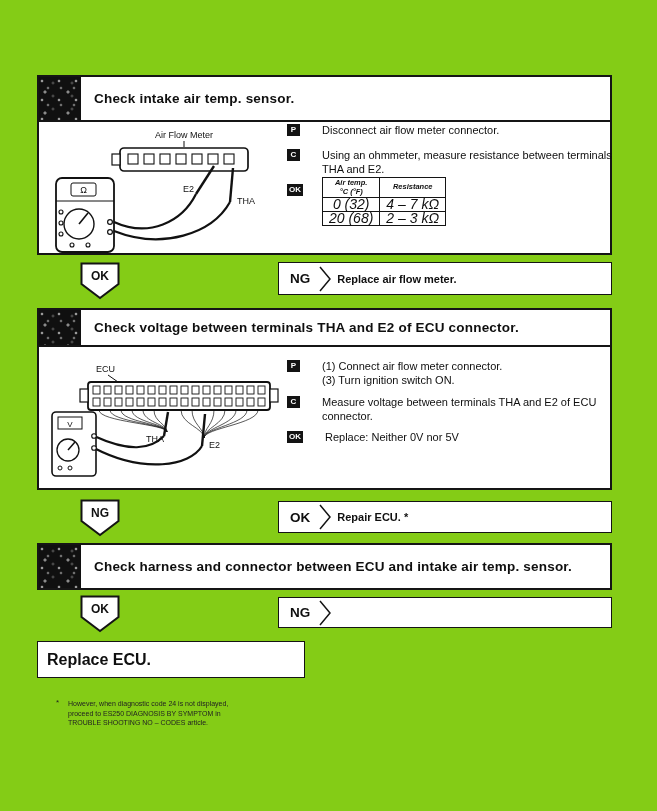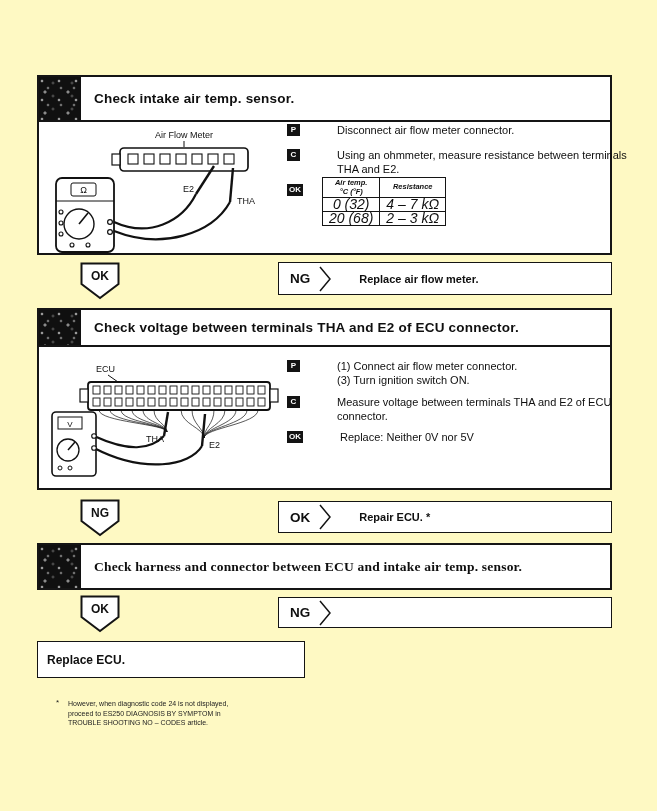--- a/index.html
+++ b/index.html
@@ -2,34 +2,34 @@
 <html><head>
 <meta charset="utf-8">
 <style>
   * { box-sizing: border-box; margin: 0; padding: 0; }
   html,body { background:#ffffff; }
   body {
     width: 657px; height: 811px;
     font-family: "Liberation Sans", sans-serif;
     color: #0f0f0f;
   }
-  .page { position: relative; width: 657px; height: 811px; background:#fef9c3; overflow: hidden; }
+  .page { position: relative; width: 657px; height: 811px; background:#84cc16; overflow: hidden; }
 
   .stepbox {
     position: absolute;
     border: 2px solid #151515;
     background: #fff;
   }
   .step-header {
     display: flex;
     align-items: center;
     border-bottom: 2px solid #151515;
     background: #fff;
   }
-  .step-header.no-border { border-bottom: none; font-family: Liberation Serif, serif; }
+  .step-header.no-border { border-bottom: none; }
   .marker {
     flex: 0 0 42px;
     align-self: stretch;
     background-color: #101010;
     background-image:
       radial-gradient(circle at 3px 4px,  #9a9a9a 1px, transparent 1.7px),
       radial-gradient(circle at 9px 11px, #6f6f6f 1px, transparent 1.7px),
       radial-gradient(circle at 14px 6px, #474747 1.1px, transparent 1.8px),
       radial-gradient(circle at 6px 15px, #8a8a8a 1.2px, transparent 1.9px);
     background-size: 17px 19px, 13px 17px, 19px 13px, 23px 21px;
@@ -51,21 +51,21 @@
     padding: 0 2px;
     background: #131313; color: #fff;
     font-size: 8px; font-weight: bold;
     line-height: 12px; text-align: center;
     margin-top: 1px;
     flex: 0 0 auto;
   }
   .inst-text {
     font-size: 11px;
     line-height: 14px;
-    margin-left: 37px;
+    margin-left: 22px;
     width: 294px;
   }
 
   .res-table {
     position: absolute;
     border-collapse: collapse;
     background: #fff;
     font-style: italic;
   }
   .res-table th, .res-table td {
@@ -81,30 +81,30 @@
 
   .result {
     position: absolute;
     border: 1.8px solid #141414;
     background: #fff;
     display: flex;
     align-items: center;
   }
   .result-label { font-size: 13.5px; font-weight: bold; margin-left: 11px; }
   .result .chev { margin-left: 8px; margin-right: 4px; flex: 0 0 auto; }
-  .result-action { font-size: 11px; font-weight: bold; margin-left: 22px; }
+  .result-action { font-size: 11px; font-weight: bold; margin-left: 0; }
 
   .final-box {
     position: absolute;
     border: 1.8px solid #141414;
     background: #fff;
     display: flex;
     align-items: center;
   }
-  .final-box span { font-size: 12px; font-weight: bold; margin-left: 9px; }
+  .final-box span { font-size: 16px; font-weight: bold; margin-left: 9px; }
 
   .footnote { position: absolute; font-size: 7px; line-height: 9.5px; color: #222; }
   .footnote .fn-marker { position: absolute; left: -12px; top: -1px; font-size: 8px; }
 
   svg { display: block; }
   svg text { font-family: "Liberation Sans", sans-serif; fill: #111; }
   .diagram { position: absolute; }
 </style>
 </head>
 <body>

